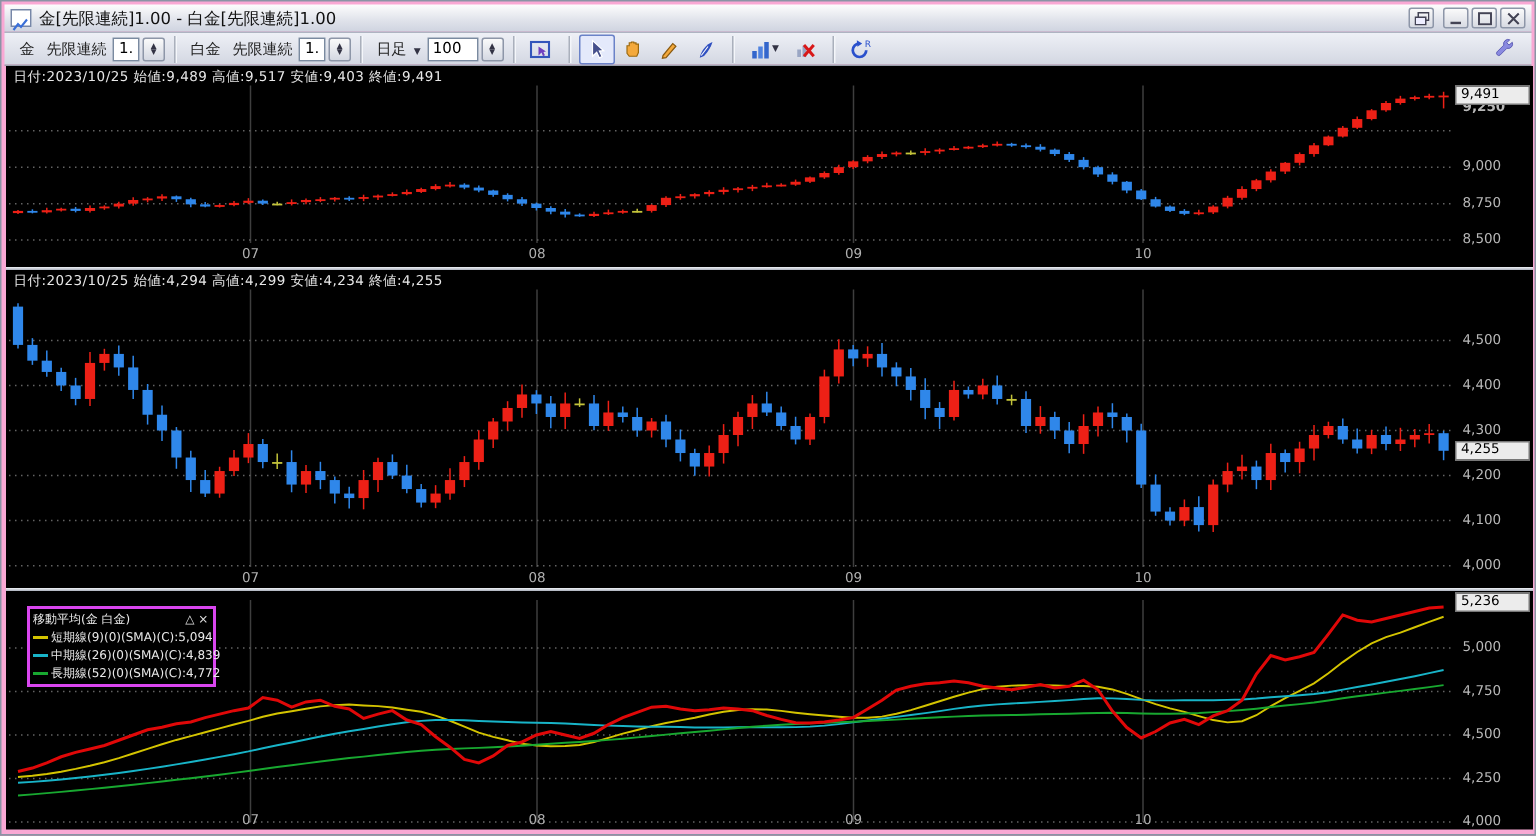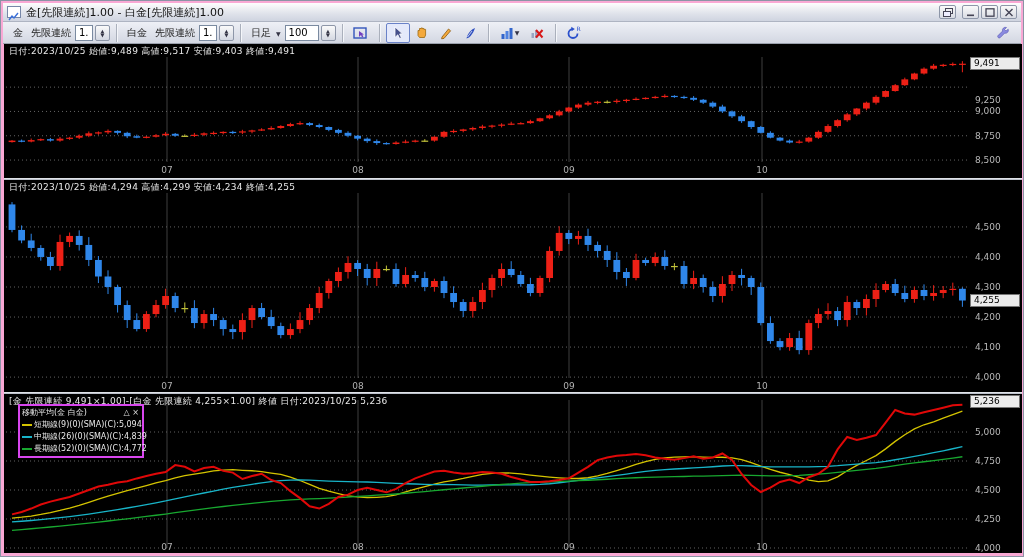--- a/index.html
+++ b/index.html
@@ -395,21 +395,21 @@
           <line x1="948.8" y1="18.450925925926008" x2="948.8" y2="22.100000000000037" stroke="#ed2016" stroke-width="1"></line>
           <rect x="945.4" y="19.90277777777778" width="6.8" height="1.2" fill="#ed2016"></rect>
           <line x1="958.4" y1="17.180555555555557" x2="958.4" y2="28.26388888888889" stroke="#ed2016" stroke-width="1"></line>
           <rect x="955" y="19.708333333333332" width="6.8" height="1.2" fill="#ed2016"></rect>
         </svg>
       <div class="info">日付:2023/10/25 始値:9,489 高値:9,517 安値:9,403 終値:9,491</div>
     <div class="xlab" style="left: 163px; top: 121px;">07</div>
         <div class="xlab" style="left: 354px; top: 121px;">08</div>
         <div class="xlab" style="left: 565px; top: 121px;">09</div>
         <div class="xlab" style="left: 758px; top: 121px;">10</div>
-        <div class="ylab" style="top: 51px;">9,250</div>
+        <div class="ylab" style="top: 23px; font-weight: bold;">9,250</div>
         <div class="ylab" style="top: 62.4444px;">9,000</div>
         <div class="ylab" style="top: 86.75px;">8,750</div>
         <div class="ylab" style="top: 111.056px;">8,500</div>
         <div class="curbox" style="top: 12.7083px;">9,491</div>
       </div>
 
     <div class="hsep" style="top:134px;"></div>
 
     <div class="panel" id="panel-platinum" style="top:136px;height:212px;">
       <svg id="svg-platinum" width="1018" height="212">
@@ -649,21 +649,20 @@
           <line x1="2" y1="38.01253918495298" x2="966" y2="38.01253918495298" stroke="#636363" stroke-width="1" stroke-dasharray="1,3"></line>
           <line x1="2" y1="67.00940438871473" x2="966" y2="67.00940438871473" stroke="#636363" stroke-width="1" stroke-dasharray="1,3"></line>
           <line x1="2" y1="96.00626959247649" x2="966" y2="96.00626959247649" stroke="#636363" stroke-width="1" stroke-dasharray="1,3"></line>
           <line x1="2" y1="125.00313479623824" x2="966" y2="125.00313479623824" stroke="#636363" stroke-width="1" stroke-dasharray="1,3"></line>
           <line x1="2" y1="154" x2="966" y2="154" stroke="#636363" stroke-width="1" stroke-dasharray="1,3"></line>
           <polyline points="8,124.03657262277956 17.6,123.21177290142809 27.2,122.05189829327762 36.8,120.46673632880528 46.4,118.58516196447235 56,116.4716126785092 65.6,114.12608847091609 75.2,111.40682688958547 84.8,108.3138279345176 94.39999999999999,105.22082897944966 104,102.1922675026123 113.6,99.29258098223612 123.19999999999999,96.7150818530129 132.8,94.1375827237896 142.4,91.5600835945664 152,88.98258446534308 161.6,86.59839777081154 171.2,83.82758620689656 180.79999999999998,81.6367119470568 190.4,80.15464994775336 200,78.54371299198884 209.6,76.93277603622433 219.2,76.09508881922672 228.79999999999998,75.70846394984326 238.39999999999998,76.2884012539185 248,76.73946360153255 257.6,77.70602577499135 267.2,79.17520027864853 276.8,80.46394984326018 286.4,83.04144897248351 296,86.52107279693492 305.59999999999997,90.45175896900037 315.2,94.44688261929642 324.8,97.21769418321142 334.4,99.53744339951236 344,101.85719261581329 353.59999999999997,102.96551724137932 363.2,103.48101706722396 372.8,103.35214211076276 382.4,102.70776732845694 392,100.77464298153956 401.59999999999997,97.93939393939398 411.2,95.10414489724839 420.8,92.65552072448627 430.4,90.07802159526295 440,87.95158481365378 449.59999999999997,86.27621037965868 459.2,84.47196098920237 468.79999999999995,82.34552420759321 478.4,80.47683733890632 488,79.31696273075585 497.59999999999997,78.80146290491122 507.2,79.03343782654132 516.8,79.93556252176941 526.4,81.15987460815047 536,82.2037617554859 545.6,83.04144897248351 555.1999999999999,83.80181121560427 564.8,84.5106234761407 574.4,84.5106234761407 584,83.73737373737379 593.6,81.85579937304075 603.1999999999999,79.40717520027863 612.8,76.50748867990245 622.4,73.5175896900035 632,70.48902821316615 641.6,67.7311041448973 651.1999999999999,65.41135492859635 660.8,63.86485545106233 670.4,63.09160571229541 680,62.872518286311355 689.6,62.74364332985027 699.1999999999999,63.06583072100314 708.8,63.33646812957154 718.4,63.27203065134095 728,63.7875304771857 737.6,65.61755485893417 747.1999999999999,68.54301637060263 756.8,72.1128526645768 766.4,75.39916405433642 776,78.24730059212816 785.6,80.5670498084291 795.1999999999999,83.40229885057468 804.8,86.04423545802858 814.4,87.59073493556251 824,86.79171020550332 833.6,82.83524904214559 843.1999999999999,76.72657610588641 852.8,71.42981539533265 862.4,66.51967955416227 872,61.57088122605366 881.6,54.869383490073105 891.1999999999999,47.394636015325645 900.8,40.6931382793452 910.4,34.89376523859285 920,30.76976663183561 929.5999999999999,27.766980146290525 939.1999999999999,24.171368861024067 948.8,20.562870080111473 958.4,17.186346220828966 " fill="none" stroke="#d4c400" stroke-width="1.3"></polyline>
           <polyline points="8,127.86267181094762 17.6,127.23812394502048 27.2,126.50204967446348 36.8,125.63214371835063 46.4,124.67301663853382 56,123.64697371593924 65.6,122.55401495056667 75.2,121.34952978056427 84.8,120.03351820593194 94.39999999999999,118.60598022666994 104,117.12937062937064 113.6,115.58138413310824 123.19999999999999,114.00663129973475 132.8,112.33819628647215 142.4,110.59838437424645 152,108.78719556305762 161.6,106.92693513383163 171.2,104.81685555823483 180.79999999999998,102.79153605015674 190.4,100.96250301422718 200,99.00856040511212 209.6,97.01892934651559 219.2,95.19435736677116 228.79999999999998,93.4456233421751 238.39999999999998,91.94670846394985 248,90.3407282372799 257.6,88.77935857246202 267.2,87.54810706534842 276.8,86.56667470460575 286.4,86.0536532433084 296,85.91982155775263 305.59999999999997,86.1874849288643 315.2,86.63359054738365 324.8,87.03508560405106 334.4,87.30274897516273 344,87.6150229081263 353.59999999999997,87.81577043646008 363.2,88.01651796479383 372.8,88.35109717868339 382.4,88.8864239209067 392,89.37714010127809 401.59999999999997,89.73402459609359 411.2,89.97938268627928 420.8,90.35857246202075 430.4,90.53701470942856 440,90.51470942850247 449.59999999999997,90.69315167591029 459.2,90.96081504702194 468.79999999999995,91.05003617072579 478.4,91.02773088979983 488,90.78237279961414 497.59999999999997,90.69315167591029 507.2,90.8180612490957 516.8,90.80021702435496 526.4,90.75560646250305 536,90.40318302387267 545.6,89.75632987701954 555.1999999999999,88.74813117916568 564.8,87.58825657101522 574.4,86.38377140101282 584,85.22389679286235 593.6,83.89450204967444 603.1999999999999,82.64540631782012 612.8,81.41861586689176 622.4,80.07583795514824 632,78.6036894140342 641.6,77.30998312032796 651.1999999999999,76.3285507595853 660.8,75.57017120810225 670.4,74.99023390402701 680,74.47721244272968 689.6,73.9195804195804 699.1999999999999,73.3842536773571 708.8,72.75970581142992 718.4,72.00132625994699 728,71.53291536050156 737.6,71.58644803472386 747.1999999999999,72.01917048468772 756.8,72.59464673257771 766.4,72.9069206655414 776,72.91138172172654 785.6,72.81769954183744 795.1999999999999,72.88461538461533 804.8,72.77755003617075 814.4,72.59910778876295 824,72.37605497950322 833.6,71.70689655172414 843.1999999999999,70.81914637087057 852.8,70.14552688690624 862.4,69.45406317820108 872,68.68230045816256 881.6,67.47781528816014 891.1999999999999,65.73800337593445 900.8,64.04280202556068 910.4,62.34760067518689 920,60.518567639257334 929.5999999999999,58.66722932240171 939.1999999999999,56.793585724620236 948.8,54.74149987943095 958.4,52.70725825898239 " fill="none" stroke="#18b4c8" stroke-width="1.3"></polyline>
           <polyline points="8,136.32529539426093 17.6,135.5669158427779 27.2,134.76392572944292 36.8,133.9051724137931 46.4,133.0129611767543 56,132.0984446587895 65.6,131.16162285989878 75.2,130.18019049915603 84.8,129.1541475765614 94.39999999999999,128.0834940921148 104,127.00168796720523 113.6,125.89311550518448 123.19999999999999,124.78008198697852 132.8,123.6291294911984 142.4,122.45141065830721 152,121.24692548830481 161.6,120.02236556546902 171.2,118.67735712563294 180.79999999999998,117.37918977574148 190.4,116.18362671810942 200,114.93453098625511 209.6,113.67651314203044 219.2,112.50994694960217 228.79999999999998,111.39022184711838 238.39999999999998,110.40655895828304 248,109.38051603568846 257.6,108.32101519170487 267.2,107.3931155051845 276.8,106.53436218953458 286.4,105.84289848082952 296,105.29641909814329 305.59999999999997,104.91722932240171 315.2,104.59380274897521 324.8,104.19230769230766 334.4,103.66813359054738 344,103.11050156739812 353.59999999999997,102.47257053291536 363.2,101.79895104895104 372.8,101.17886423920912 382.4,100.61231010368938 392,99.98776223776221 401.59999999999997,99.2606100795756 411.2,98.45315891005552 420.8,97.5877140101278 430.4,96.66427537979264 440,95.73860622136483 449.59999999999997,94.85085604051125 459.2,93.98987219676876 468.79999999999995,93.12219676874848 478.4,92.23667711598746 488,91.36454063178205 497.59999999999997,90.51693995659515 507.2,89.79870991077891 516.8,89.17416204485176 526.4,88.6611405835544 536,88.22841813359054 545.6,87.83807571738603 555.1999999999999,87.46780805401494 564.8,87.11092355919942 574.4,86.709428502532 584,86.26332288401254 593.6,85.75476247890042 603.1999999999999,85.23058837714015 612.8,84.71756691584281 622.4,84.21346756691581 632,83.7450566674705 641.6,83.34356161080296 651.1999999999999,83.03128767783939 660.8,82.77477694719077 670.4,82.67440318302388 680,82.5071135760791 689.6,82.21714492404149 699.1999999999999,82.03870267663369 708.8,81.86026042922599 718.4,81.52568121533633 728,81.28032312515074 737.6,81.184410417169 747.1999999999999,81.356161080299 756.8,81.70635399083672 766.4,81.85356884494819 776,81.83349409211479 785.6,81.61044128285506 795.1999999999999,81.32047263081745 804.8,80.76284060766817 814.4,80.09368217988909 824,79.37991319025797 833.6,78.4653966722932 843.1999999999999,77.35682421027245 852.8,76.39546660236319 862.4,75.43633952254636 872,74.37906920665544 881.6,73.04075235109718 891.1999999999999,71.5239932481312 900.8,70.18567639257293 910.4,68.95888594164457 920,67.75440077164218 929.5999999999999,66.57222088256574 939.1999999999999,65.3565830721003 948.8,64.06287677839407 958.4,62.733482035206166 " fill="none" stroke="#18a830" stroke-width="1.3"></polyline>
           <polyline points="8,120.36363636363636 17.6,118.04388714733543 27.2,114.56426332288402 36.8,110.50470219435736 46.4,107.60501567398119 56,105.28526645768025 65.6,102.96551724137932 75.2,99.4858934169279 84.8,96.00626959247649 94.39999999999999,92.52664576802508 104,90.78683385579937 113.6,88.46708463949844 123.19999999999999,87.30721003134796 132.8,84.40752351097179 142.4,82.08777429467085 152,79.7680250783699 161.6,78.0282131661442 171.2,71.06896551724138 180.79999999999998,72.80877742946709 190.4,77.44827586206897 200,73.96865203761756 209.6,72.80877742946709 219.2,76.86833855799372 228.79999999999998,78.60815047021944 238.39999999999998,84.98746081504702 248,82.08777429467085 257.6,79.7680250783699 267.2,86.03134796238244 276.8,89.04702194357367 286.4,97.16614420062696 296,104.12539184952978 305.59999999999997,112.24451410658307 315.2,114.56426332288402 324.8,109.92476489028213 334.4,102.96551724137932 344,100.64576802507837 353.59999999999997,96.00626959247649 363.2,93.68652037617555 372.8,96.00626959247649 382.4,98.32601880877743 392,94.84639498432603 401.59999999999997,89.04702194357367 411.2,84.40752351097179 420.8,80.92789968652038 430.4,77.44827586206897 440,76.86833855799372 449.59999999999997,78.60815047021944 459.2,79.7680250783699 468.79999999999995,79.18808777429467 478.4,78.0282131661442 488,78.60815047021944 497.59999999999997,79.7680250783699 507.2,83.01567398119123 516.8,85.56739811912226 526.4,87.8871473354232 536,88.00313479623824 545.6,87.30721003134796 555.1999999999999,86.03134796238244 564.8,84.40752351097179 574.4,78.60815047021944 584,72.80877742946709 593.6,66.08150470219437 603.1999999999999,63.529780564263326 612.8,61.789968652037615 622.4,61.094043887147336 632,60.05015673981191 641.6,61.210031347962385 651.1999999999999,63.529780564263326 660.8,64.6896551724138 670.4,65.84952978056427 680,64.10971786833855 689.6,62.36990595611285 699.1999999999999,64.6896551724138 708.8,63.529780564263326 718.4,59.470219435736674 728,65.84952978056427 737.6,80 747.1999999999999,91.01880877742947 756.8,97.97805642633229 766.4,93.68652037617555 776,88.00313479623824 785.6,85.56739811912226 795.1999999999999,89.04702194357367 804.8,83.24764890282131 814.4,79.7680250783699 824,72.80877742946709 833.6,55.41065830721003 843.1999999999999,43 852.8,46.01567398119122 862.4,43.81191222570533 872,41.0282131661442 881.6,28.733542319749215 891.1999999999999,15.974921630094045 900.8,19.454545454545453 910.4,20.614420062695924 920,18.294670846394986 929.5999999999999,15.974921630094045 939.1999999999999,13.655172413793103 948.8,11.335423197492162 958.4,10.639498432601881 " fill="none" stroke="#e00808" stroke-width="2"></polyline>
         </svg>
-      <div class="info">[金 先限連続 9,491×1.00]-[白金 先限連続 4,255×1.00] 終値 日付:2023/10/25 5,236</div>
       <div class="legend">
         <div class="legend-head">
           <span class="legend-title">移動平均(金 白金)</span>
           <span class="legend-btn">△</span>
           <span class="legend-btn">×</span>
         </div>
         <div class="legend-row">
             <span class="swatch" id="sw0" style="background: rgb(212, 196, 0);"></span>
             <span>短期線(9)(0)(SMA)(C):5,094</span>
           </div>

